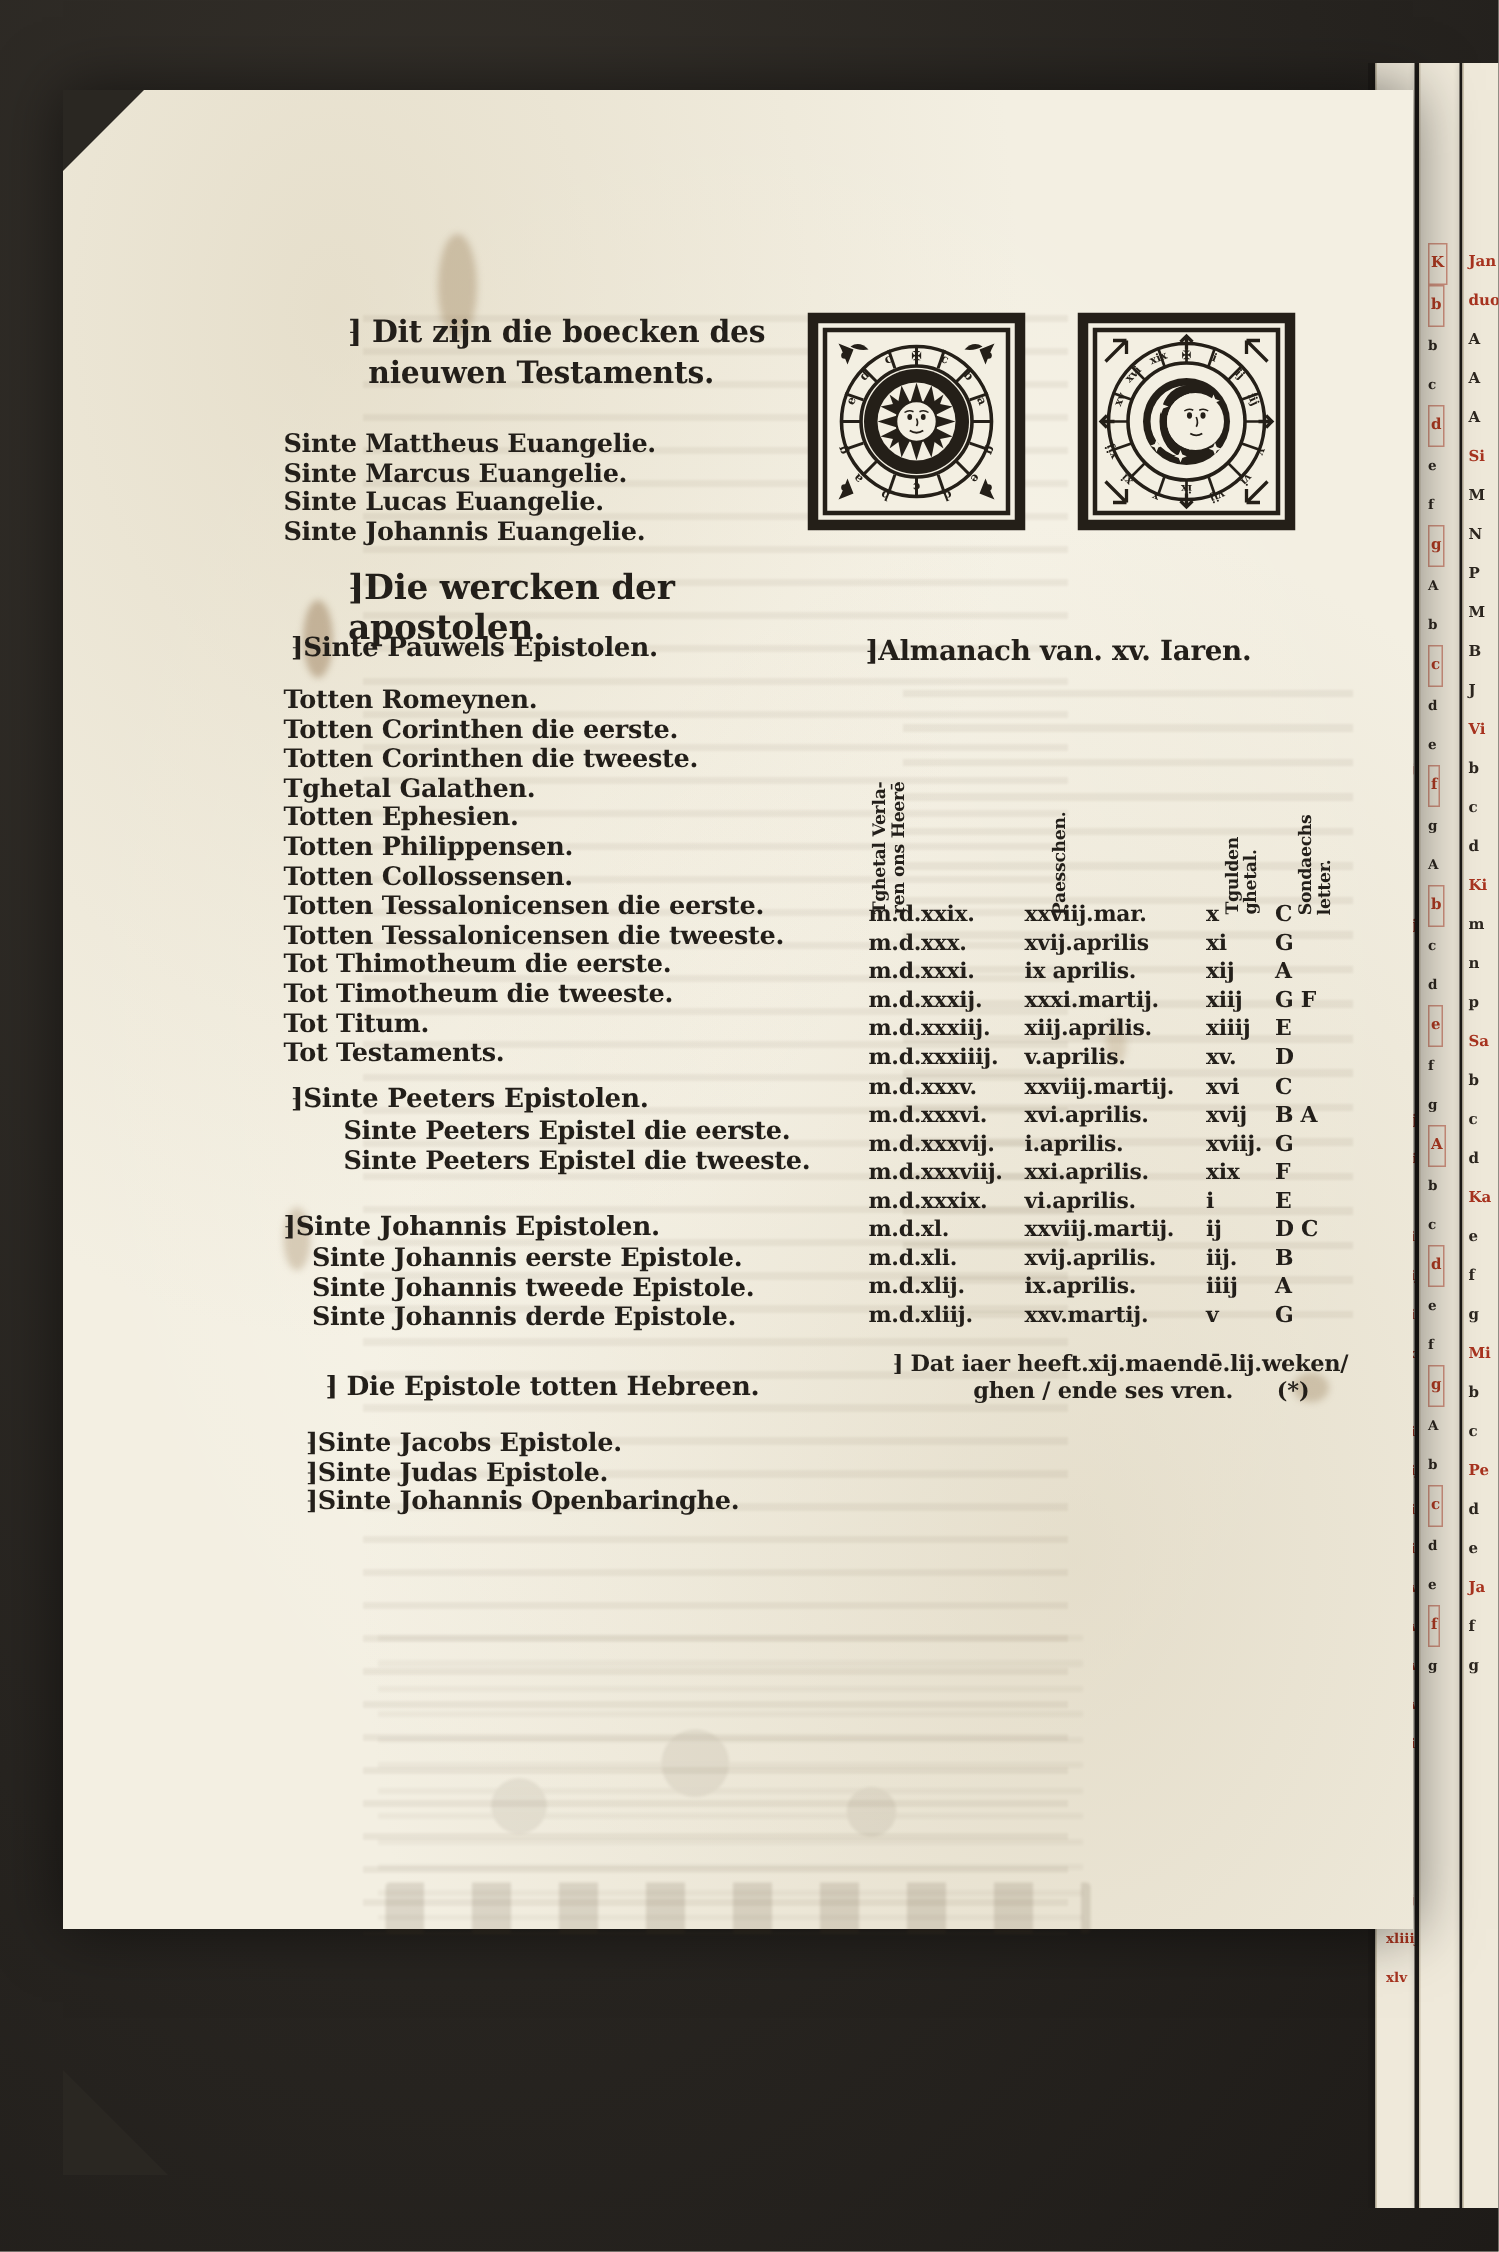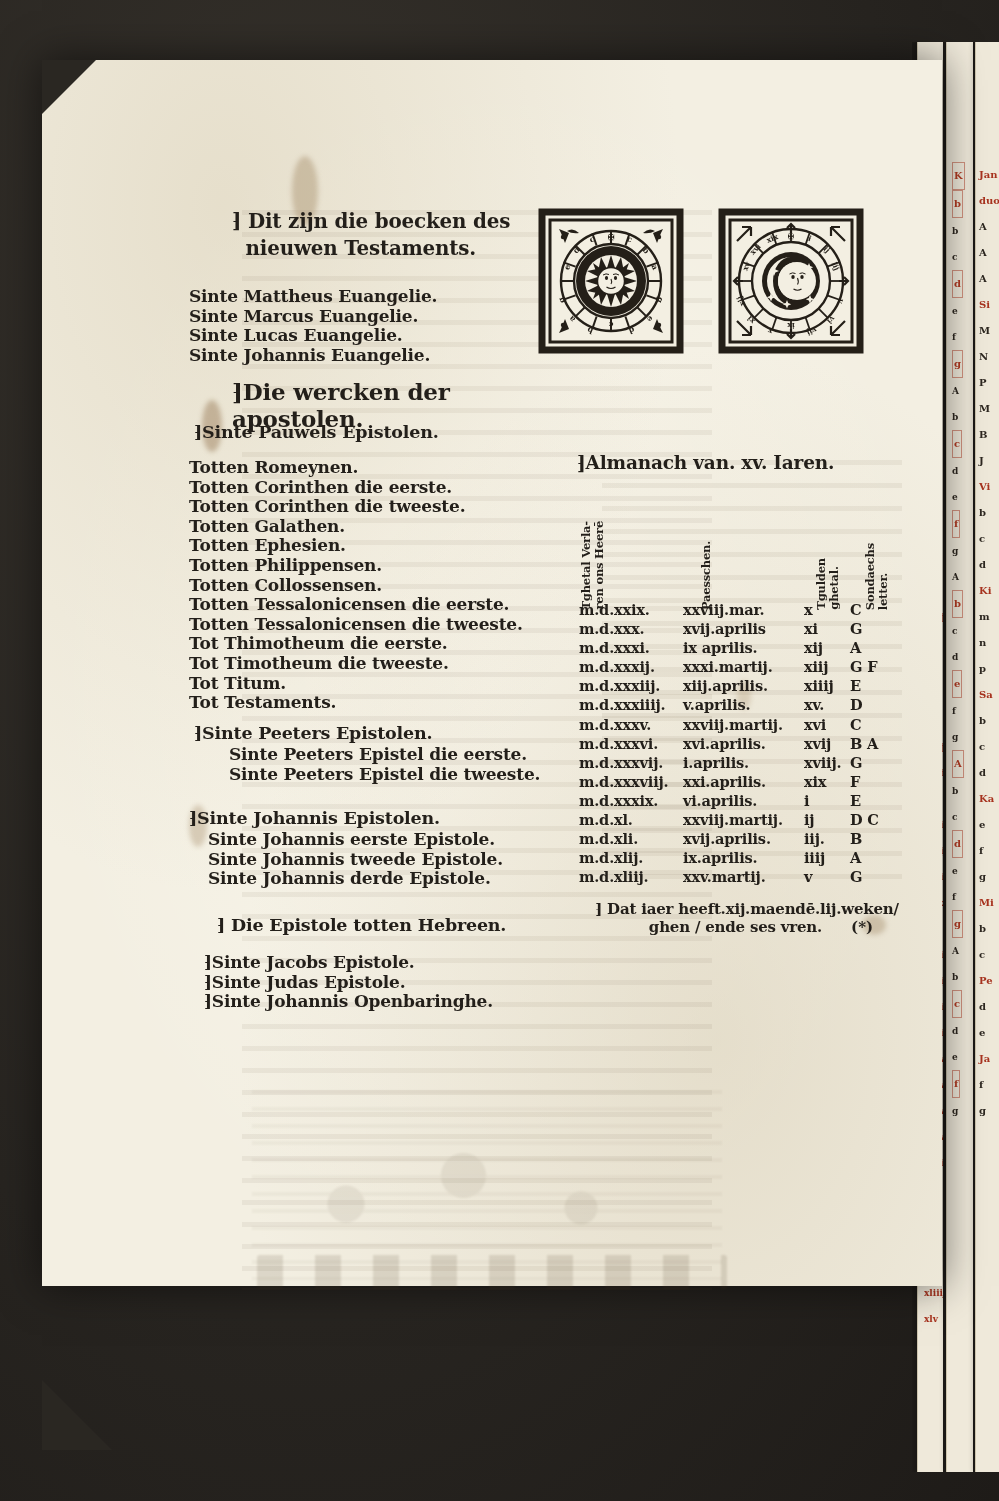--- a/index.html
+++ b/index.html
@@ -162,21 +162,20 @@
   }
 
   
   .cut{position:absolute;}
   .cut svg{display:block;}
 
   
   .alm-title{
     position:absolute;left:535px;top:364px;width:330px;
     font-size:18.5px;
-    margin-top:28px;
   }
   .alm-heads{position:absolute;left:530px;top:400px;width:350px;height:150px;}
   .vhead{
     position:absolute;bottom:0;
     writing-mode:vertical-rl;transform:rotate(180deg);
     font-size:11.5px;line-height:12.5px;
     white-space:pre-line;text-align:left;
   }
   .table{
     position:absolute;left:530px;top:540px;width:350px;
@@ -369,21 +368,21 @@
     </div>
 
     <div class="pauline-head bl">
       <span>⁆</span><span>Sinte Pauwels Epistolen.</span>
     </div>
 
     <div class="pauline bl">
       <div>Totten Romeynen.</div>
       <div>Totten Corinthen die eerste.</div>
       <div>Totten Corinthen die tweeste.</div>
-      <div>Totten Galathen.</div>
+      <div>Tghetal Galathen.</div>
       <div>Totten Ephesien.</div>
       <div>Totten Philippensen.</div>
       <div>Totten Collossensen.</div>
       <div>Totten Tessalonicensen die eerste.</div>
       <div>Totten Tessalonicensen die tweeste.</div>
       <div>Tot Thimotheum die eerste.</div>
       <div>Tot Timotheum die tweeste.</div>
       <div>Tot Titum.</div>
       <div>Tot Testaments.</div>
     </div>

